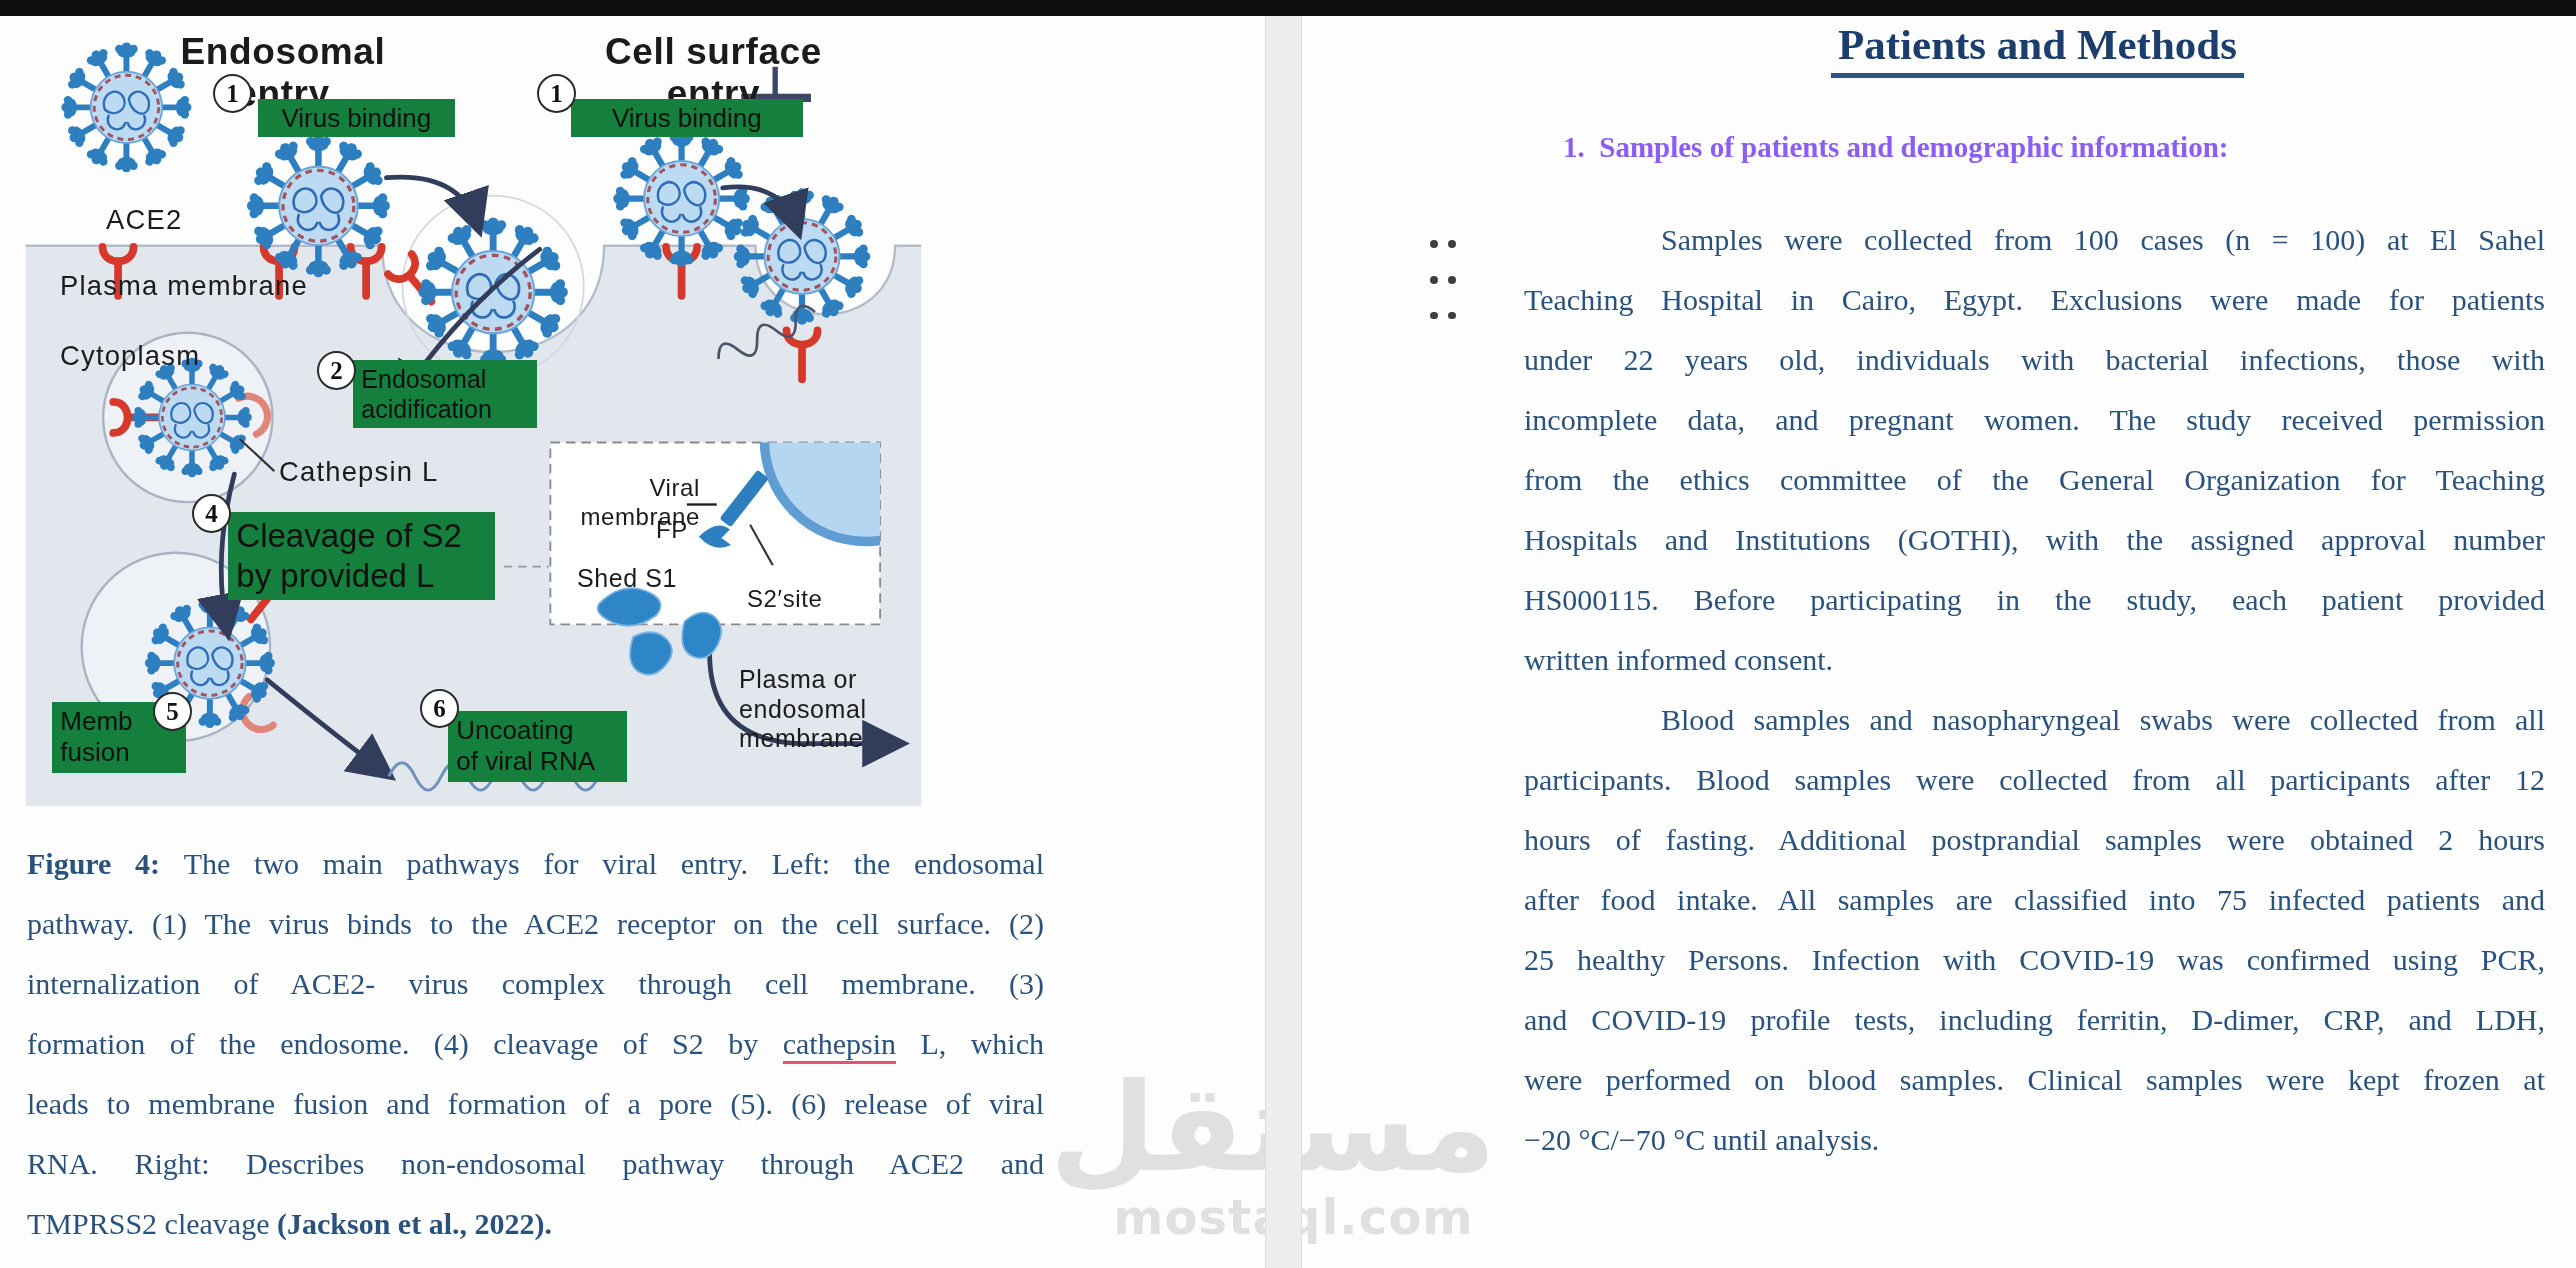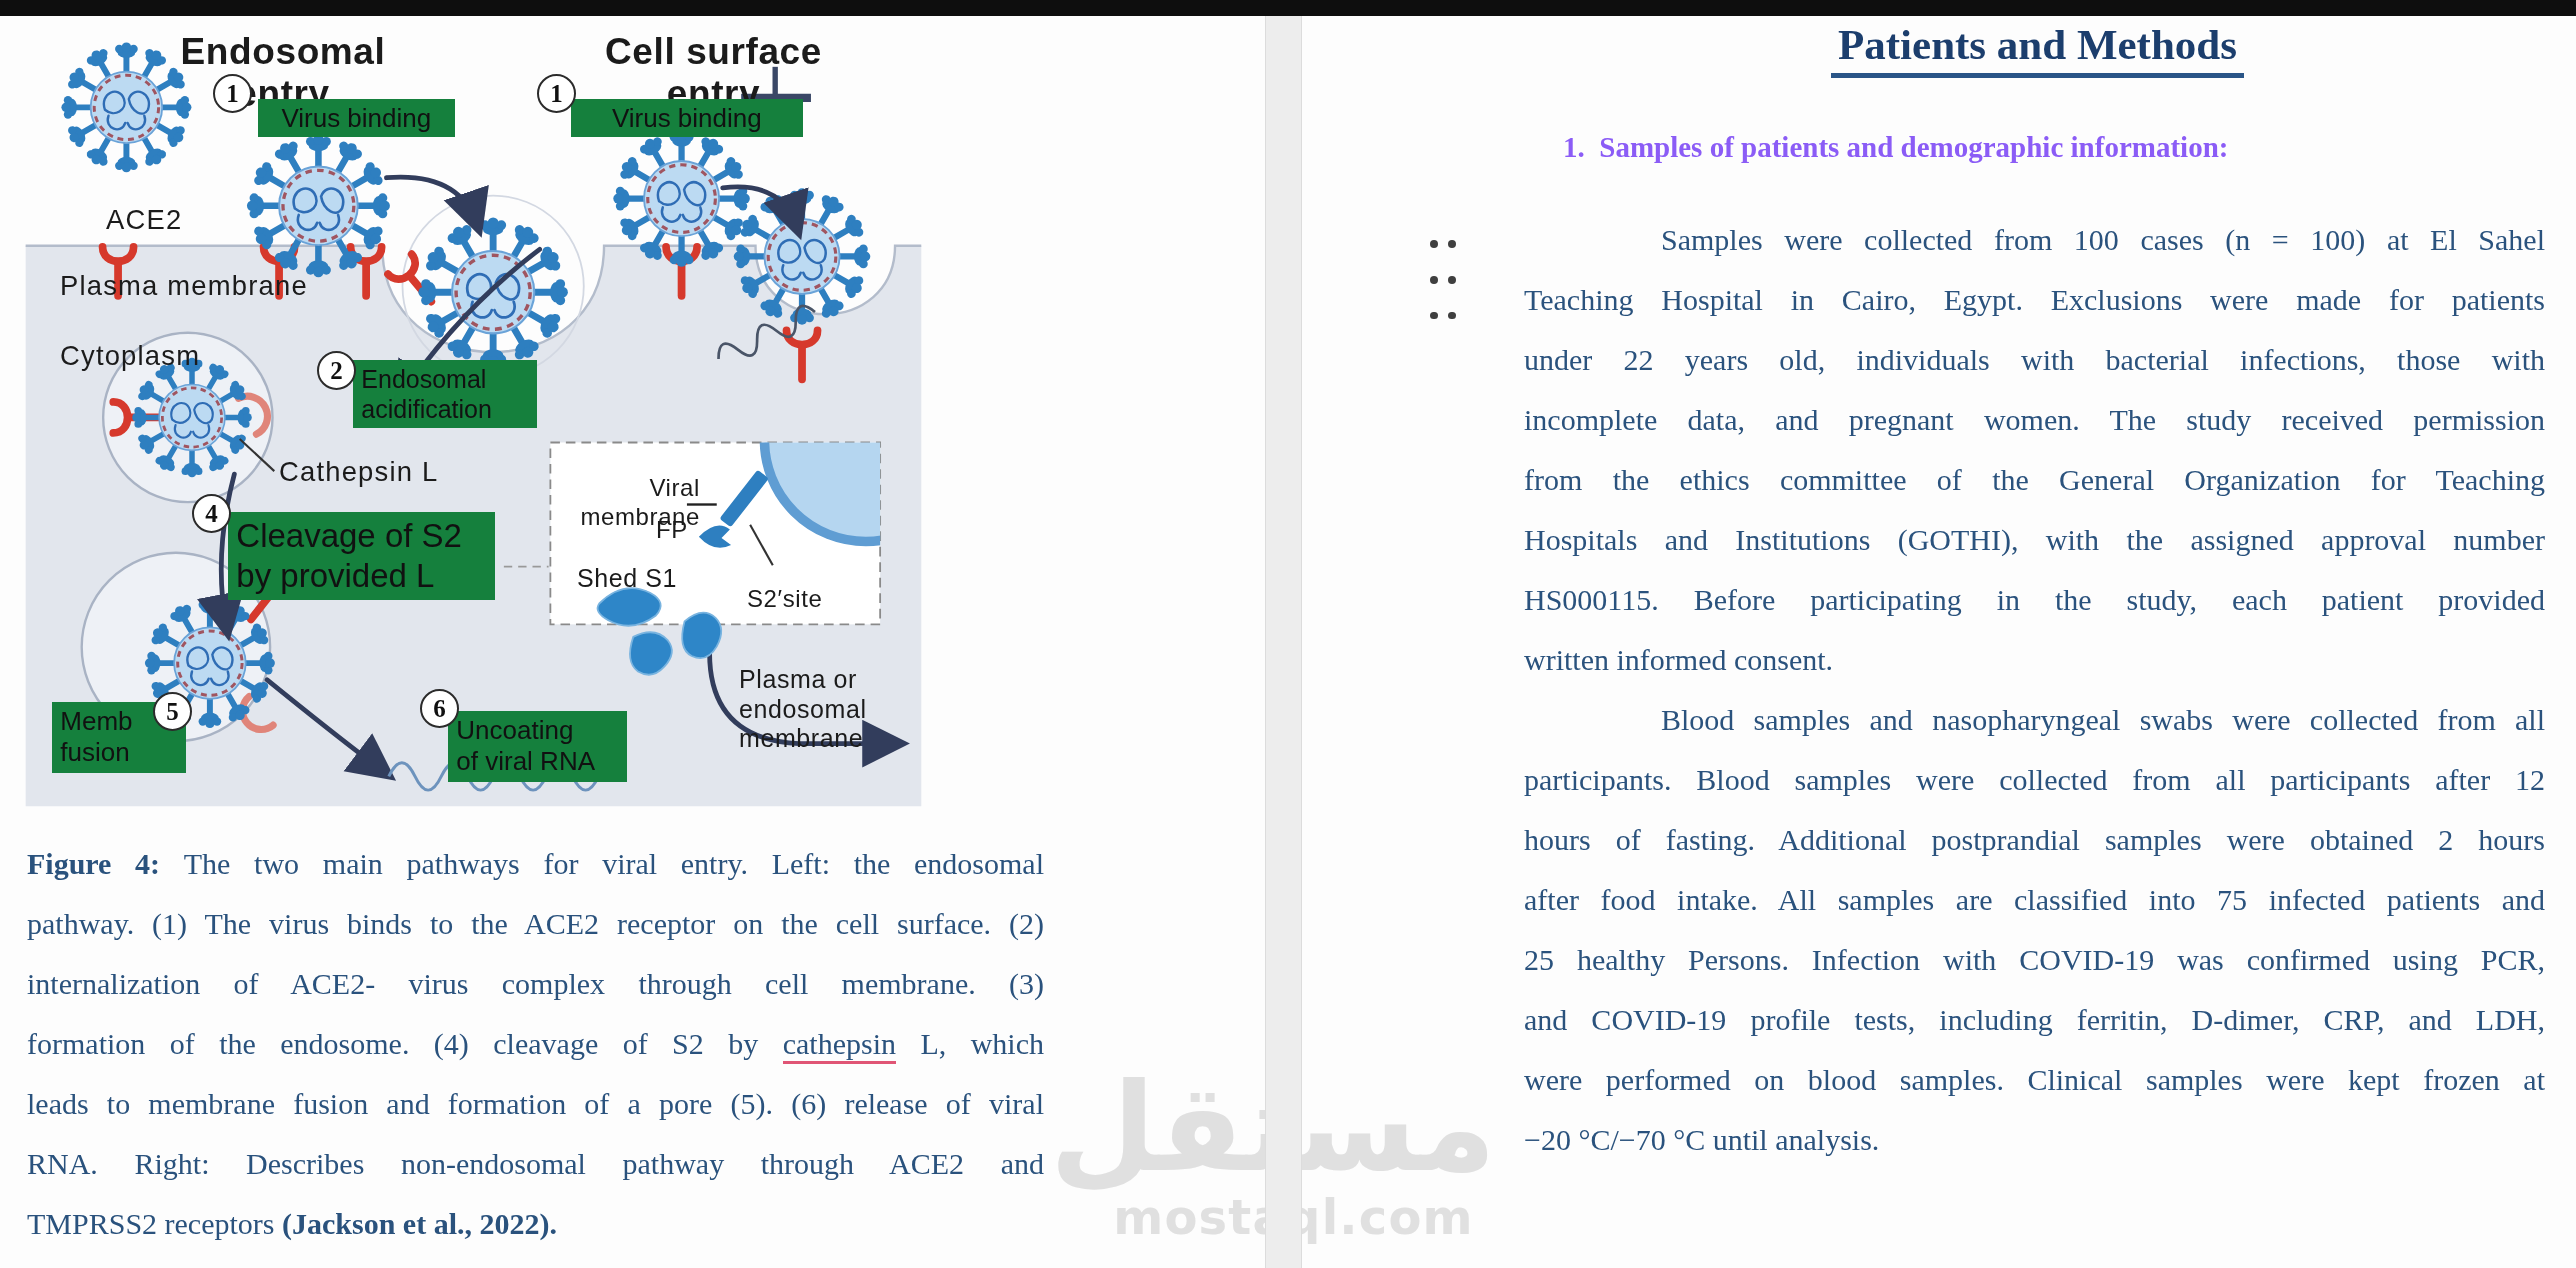--- a/index.html
+++ b/index.html
@@ -193,21 +193,21 @@
   <span style="display:block;">membrane</span>
 </div>
 
 <div class="abs" id="caption">
       <div class="tline"><span class="b">Figure 4: </span><span>The two main pathways for viral entry. Left: the endosomal</span></div>
       <div class="tline"><span>pathway. (1) The virus binds to the ACE2 receptor on the cell surface. (2)</span></div>
       <div class="tline"><span>internalization of ACE2- virus complex through cell membrane. (3)</span></div>
       <div class="tline"><span>formation of the endosome. (4) cleavage of S2 by </span><span class="ru">cathepsin</span><span> L, which</span></div>
       <div class="tline"><span>leads to membrane fusion and formation of a pore (5). (6) release of viral</span></div>
       <div class="tline"><span>RNA. Right: Describes non-endosomal pathway through ACE2 and</span></div>
-      <div class="tline nojust"><span>TMPRSS2 receptors </span><span class="b">(Jackson et al., 2022).</span></div>
+      <div class="tline nojust"><span>TMPRSS2 cleavage </span><span class="b">(Jackson et al., 2022).</span></div>
     </div>
 
 <div class="abs" id="wm-ar">مستقل</div>
 <div class="abs" id="wm-en">mostaql.com</div>
 <div class="abs" id="divider"></div>
 
 <div class="abs" id="doc-title">
   <span>Patients and Methods</span>
 </div>
 <div class="abs" id="doc-heading">1.  Samples of patients and demographic information:</div>

